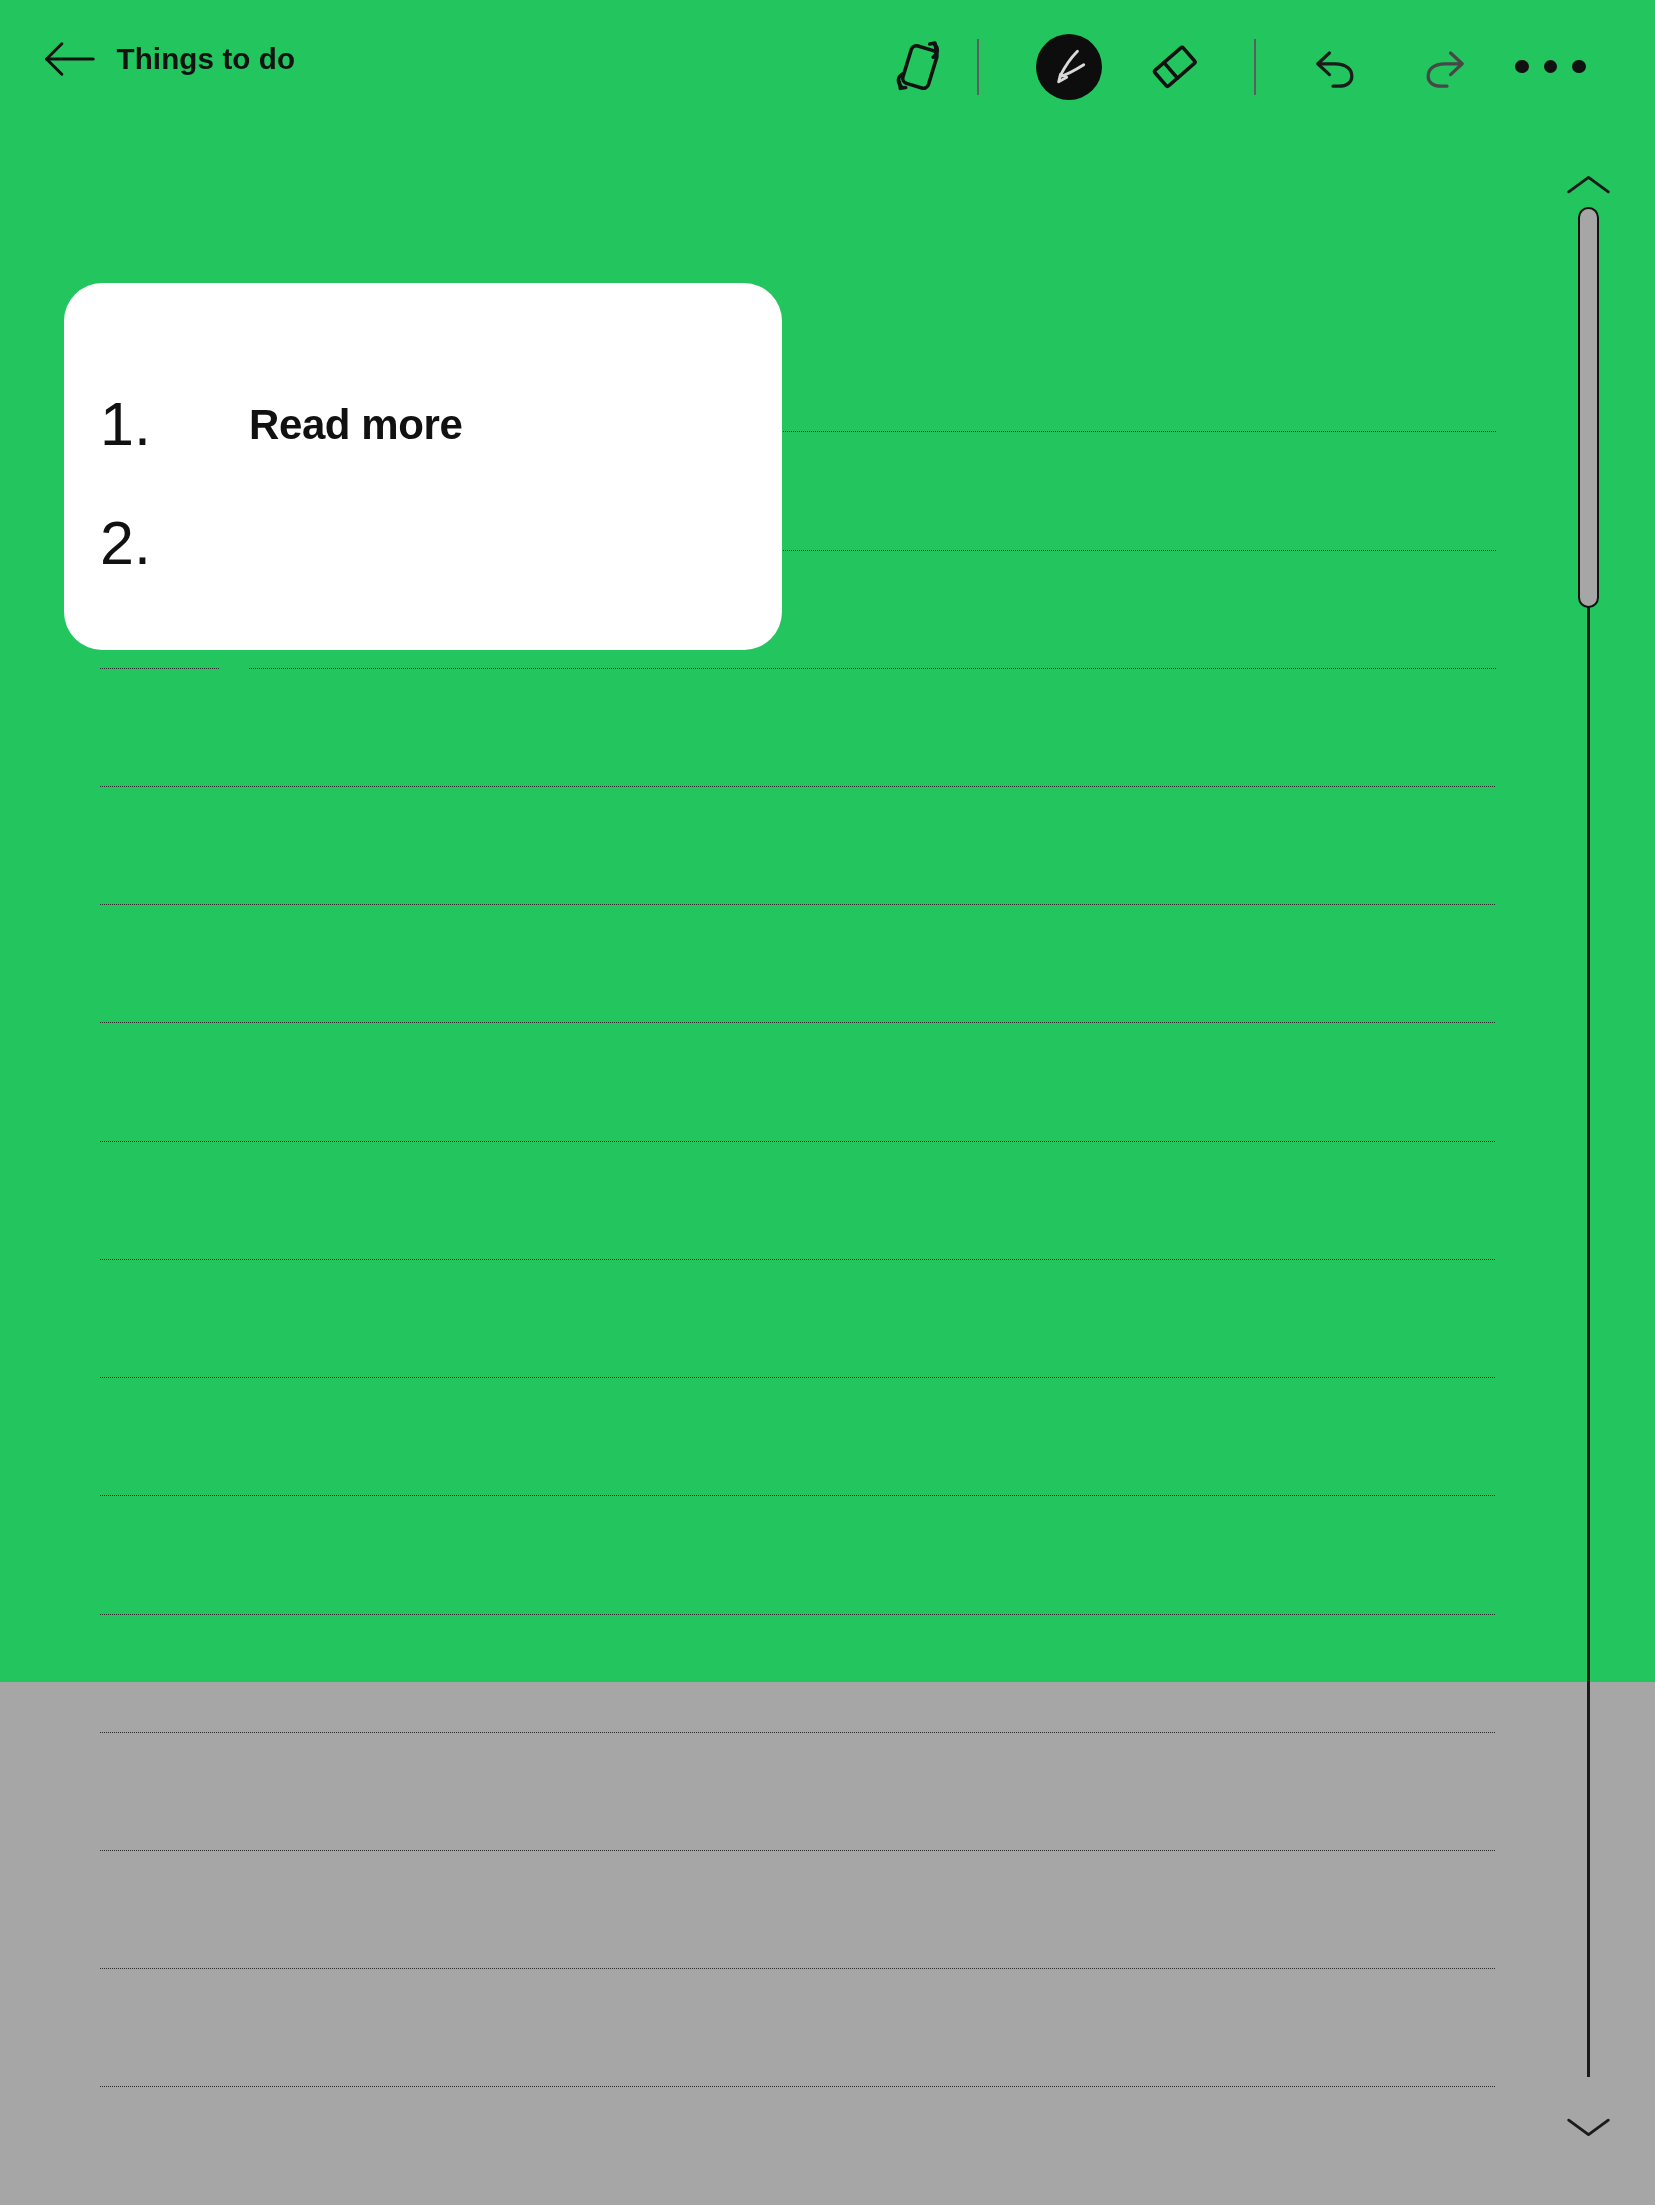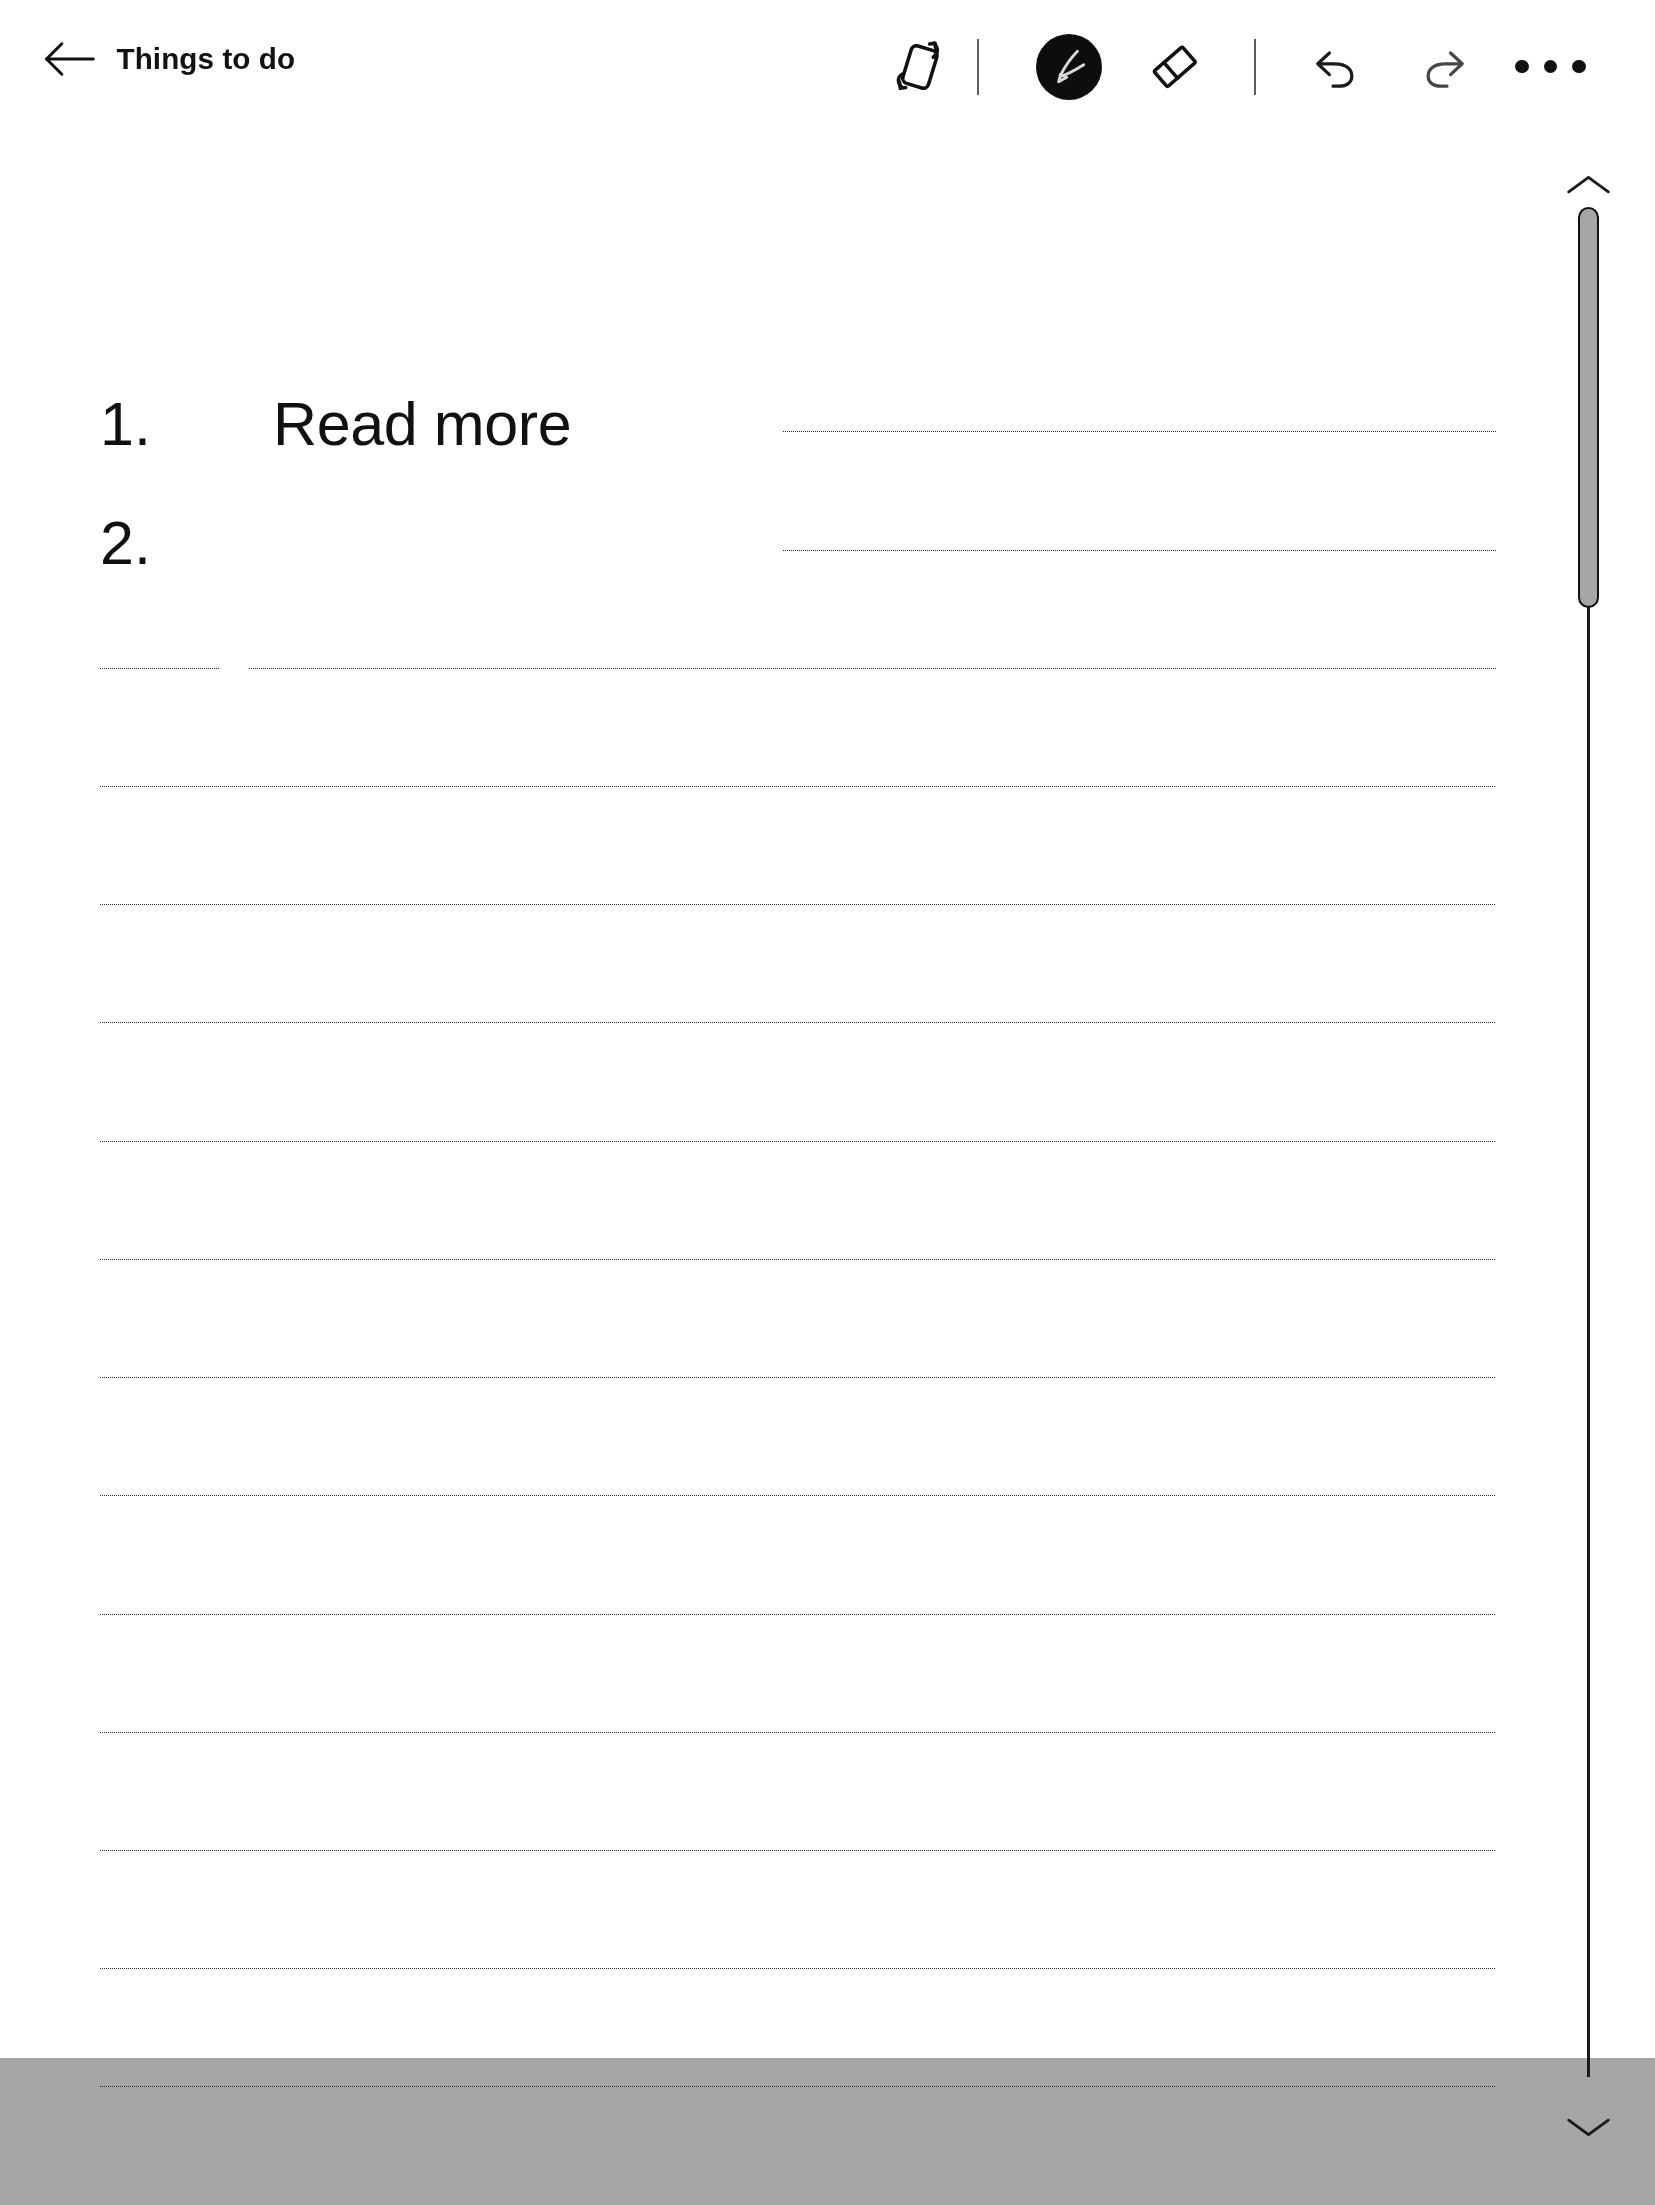--- a/index.html
+++ b/index.html
@@ -5,22 +5,22 @@
 <style>
   * { margin:0; padding:0; box-sizing:border-box; }
   html, body {
     width:1655px; height:2206px;
     background:#a6a6a6;
     font-family:"Liberation Sans", sans-serif;
     overflow:hidden;
   }
   #app {
     position:relative;
-    width:1655px; height:2058px;
-    background:#ffffff;
+    width:1655px; height:1682px;
+    background:#22c55e;
   }
 
   
   #topbar {
     position:absolute; left:0; top:0;
     width:1655px; height:134px;
   }
   #back-group {
     position:absolute; left:43px; top:41px;
     display:flex; align-items:center; gap:21.5px;
@@ -103,26 +103,25 @@
   .note-row .num {
     display:inline-block;
     width:149px;
     font-size:61px;
     line-height:75px;
     color:#111;
     font-weight:400;
   }
   .note-row .txt {
     display:inline-block;
-    font-size:61px;
+    font-size:42px;
     line-height:75px;
     color:#111;
-    font-weight:400;
+    font-weight:700;
     letter-spacing:-0.4px;
-    margin-left:24px;
   }
   #row-1 { top:39px; }
   #row-2 { top:158px; }
 
   
   #scrollbar {
     position:absolute;
     left:1522px; top:134px;
     width:133px; height:2071px;
   }

